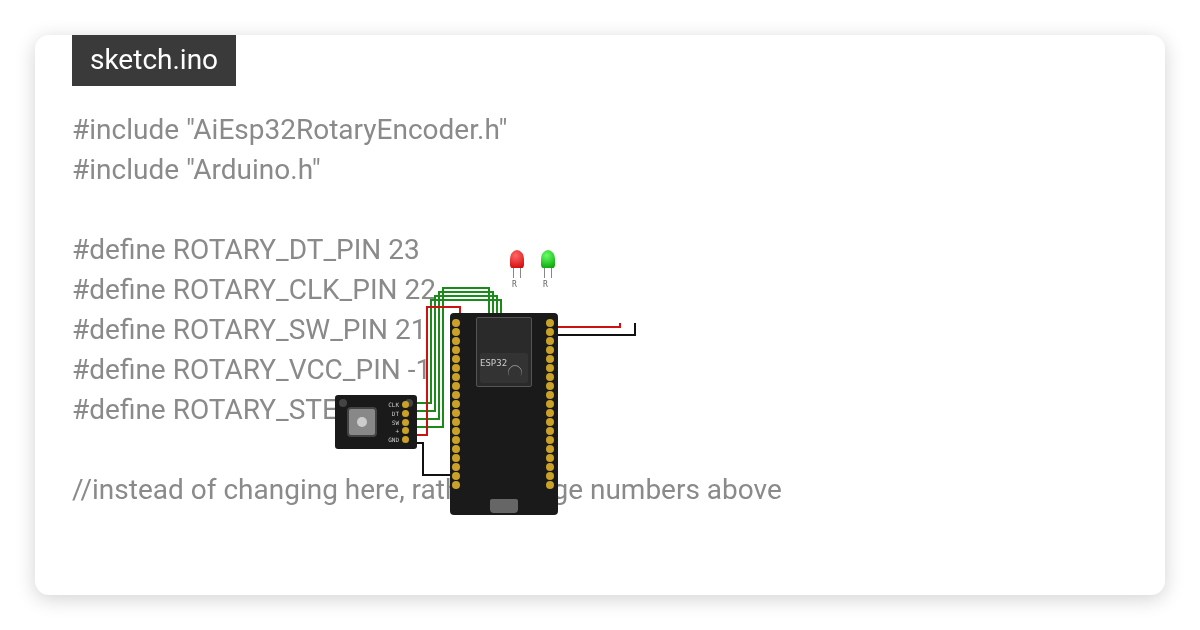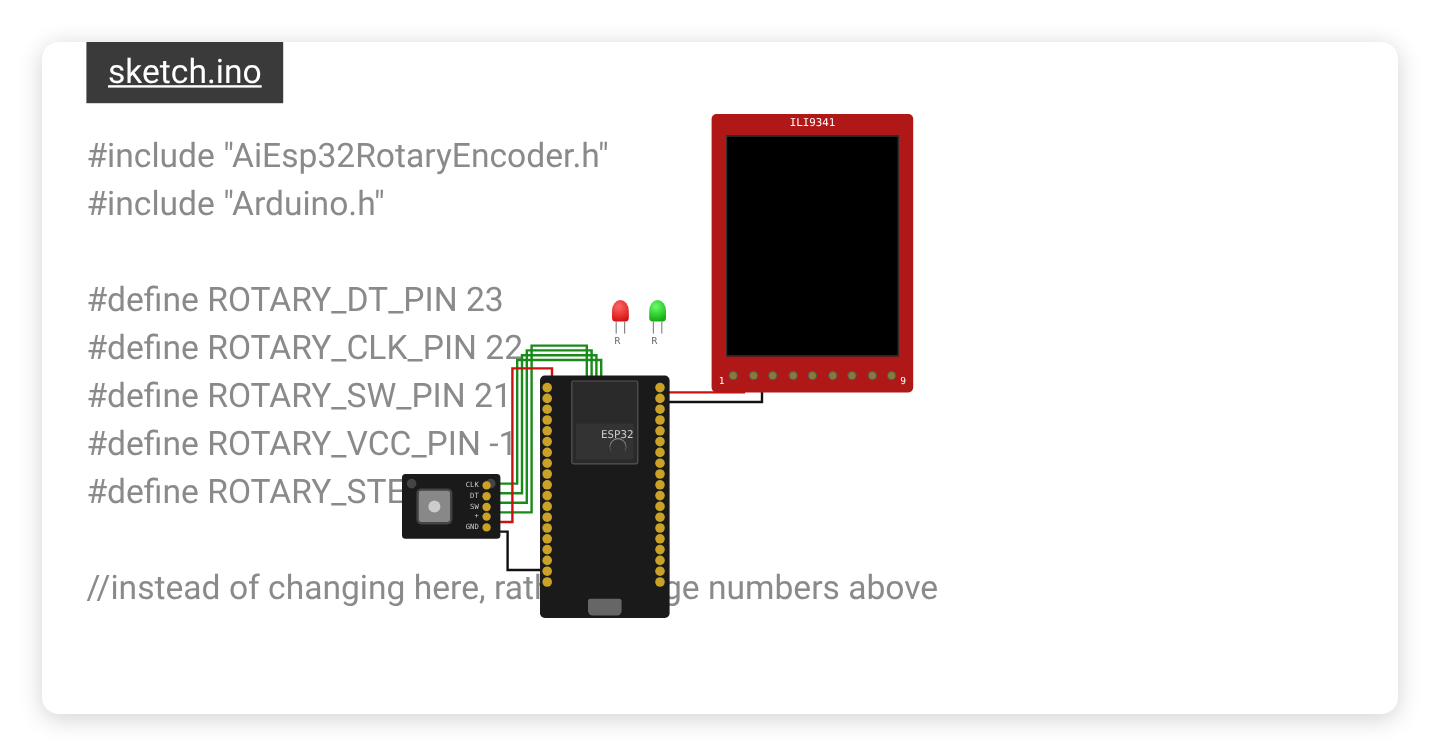--- a/index.html
+++ b/index.html
@@ -24,21 +24,20 @@
   }
   .tab {
     position: absolute;
     left: 37px;
     top: -2px;
     background: #3a3a3a;
     color: #fff;
     font-size: 28px;
     padding: 10px 18px;
     font-weight: 400;
-    text-decoration: underline;
   }
   .code {
     position: absolute;
     left: 37px;
     top: 75px;
     font-size: 28px;
     line-height: 40px;
     color: #8a8a8a;
     font-weight: 400;
     white-space: pre;
@@ -148,21 +147,21 @@
     position: absolute;
     left: 30px;
     top: 40px;
     width: 48px;
     height: 30px;
     background: #333;
     border-radius: 2px;
     color: #ccc;
     font-size: 9px;
     font-family: monospace;
-    text-align: right;
+    text-align: left;
     line-height: 20px;
   }
   .esp32-wifi {
     position:absolute; left:58px; top:52px; width:14px; height:14px;
     border:1px solid #888; border-radius:50%; border-bottom:none; border-left:none;
     transform: rotate(-45deg);
   }
   .esp32-pins-l, .esp32-pins-r {
     position: absolute;
     top: 6px;
@@ -251,37 +250,20 @@
 
       <path d="M 78 340 L 92 340 L 92 212 L 125 212 L 125 225" stroke="#cc1111" stroke-width="2" fill="none"></path>
 
       <path d="M 78 348 L 88 348 L 88 380 L 125 380 L 125 400" stroke="#111" stroke-width="2" fill="none"></path>
 
       <path d="M 218 240 L 300 240 L 300 228" stroke="#111" stroke-width="2" fill="none"></path>
 
       <path d="M 218 232 L 285 232 L 285 228" stroke="#cc1111" stroke-width="2" fill="none"></path>
     </svg>
 
-    <div class="lcd">
-      <div class="lcd-label">ILI9341</div>
-      <div class="lcd-screen"></div>
-      <div class="lcd-pinlabel-l">1</div>
-      <div class="lcd-pinlabel-r">9</div>
-      <div class="lcd-pins" id="lcd-pins">
-          <div class="lcd-pin"></div>
-          <div class="lcd-pin"></div>
-          <div class="lcd-pin"></div>
-          <div class="lcd-pin"></div>
-          <div class="lcd-pin"></div>
-          <div class="lcd-pin"></div>
-          <div class="lcd-pin"></div>
-          <div class="lcd-pin"></div>
-          <div class="lcd-pin"></div>
-        </div>
-    </div>
 
     <div class="led led-red">
       <div class="led-leg l"></div>
       <div class="led-leg r"></div>
       <div class="led-label" style="left:2px">R</div>
     </div>
     <div class="led led-green">
       <div class="led-leg l"></div>
       <div class="led-leg r"></div>
       <div class="led-label" style="left:2px">R</div>

